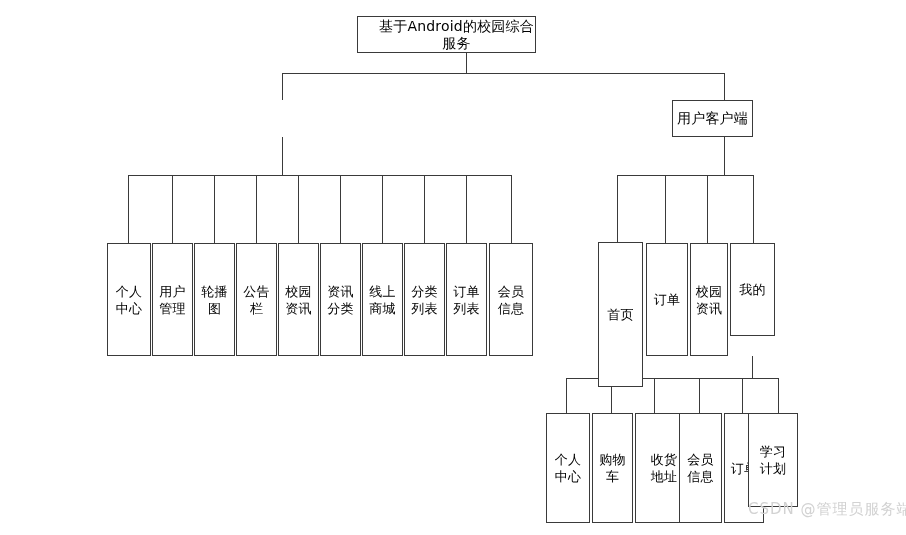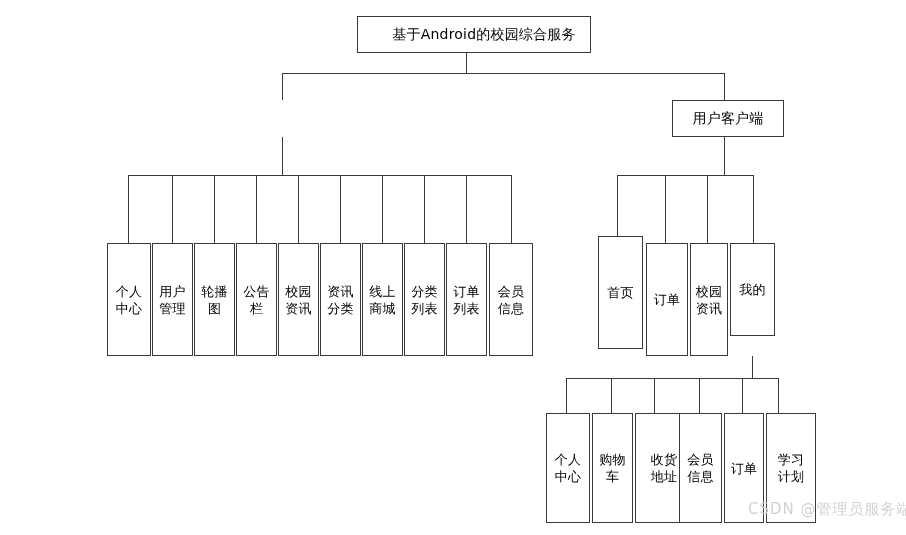--- a/index.html
+++ b/index.html
@@ -64,21 +64,21 @@
     z-index: 3;
     white-space: nowrap;
     user-select: none;
   }
 </style>
 </head>
 <body>
 
 <div id="canvas">
 
-  <div class="node root" style="left:357px; top:16px; width:234px; height:37px;padding-left:20px;">
+  <div class="node root" style="left:357px; top:16px; width:179px; height:37px;padding-left:20px;">
     <span class="lbl">基于Android的校园综合服务</span>
   </div>
 
   <div class="conn v" style="left:466px; top:53px; width:1px; height:20px;"></div>
   <div class="conn h" style="left:282px; top:73px; width:443px; height:1px;"></div>
   <div class="conn v" style="left:282px; top:73px; width:1px; height:27px;"></div>
   <div class="conn v" style="left:724px; top:73px; width:1px; height:27px;"></div>
 
 
   <div class="conn v" style="left:282px; top:137px; width:1px; height:38px;"></div>
@@ -129,33 +129,33 @@
   </div>
   <div class="node leaf" style="left:446px; top:243px; width:41px; height:113px;">
     <span class="lbl">订单
 列表</span>
   </div>
   <div class="node leaf" style="left:489px; top:243px; width:44px; height:113px;">
     <span class="lbl">会员
 信息</span>
   </div>
 
-  <div class="node lvl2" style="left:672px; top:100px; width:112px; height:37px;">
+  <div class="node lvl2" style="left:672px; top:100px; width:81px; height:37px;">
     <span class="lbl">用户客户端</span>
   </div>
 
   <div class="conn v" style="left:724px; top:137px; width:1px; height:38px;"></div>
   <div class="conn h" style="left:617px; top:175px; width:136px; height:1px;"></div>
 
   <div class="conn v" style="left:617px; top:175px; width:1px; height:68px;"></div>
   <div class="conn v" style="left:665px; top:175px; width:1px; height:68px;"></div>
   <div class="conn v" style="left:707px; top:175px; width:1px; height:68px;"></div>
   <div class="conn v" style="left:753px; top:175px; width:1px; height:68px;"></div>
 
-  <div class="node leaf" style="left:598px; top:236px; width:45px; height:113px;">
+  <div class="node leaf" style="left:598px; top:242px; width:45px; height:145px;">
     <span class="lbl">首页</span>
   </div>
   <div class="node leaf" style="left:646px; top:243px; width:42px; height:113px;">
     <span class="lbl">订单</span>
   </div>
   <div class="node leaf" style="left:690px; top:243px; width:38px; height:113px;">
     <span class="lbl">校园
 资讯</span>
   </div>
   <div class="node leaf" style="left:730px; top:243px; width:45px; height:93px;">
@@ -184,20 +184,20 @@
     <span class="lbl">收货
 地址</span>
   </div>
   <div class="node leaf" style="left:679px; top:413px; width:43px; height:110px;">
     <span class="lbl">会员
 信息</span>
   </div>
   <div class="node leaf" style="left:724px; top:413px; width:40px; height:110px;">
     <span class="lbl">订单</span>
   </div>
-  <div class="node leaf" style="left:766px; top:413px; width:50px; height:110px;">
+  <div class="node leaf" style="left:748px; top:413px; width:50px; height:94px;">
     <span class="lbl">学习
 计划</span>
   </div>
 
   <div class="watermark">CSDN @管理员服务端</div>
 
 </div>
 
 </body></html>

